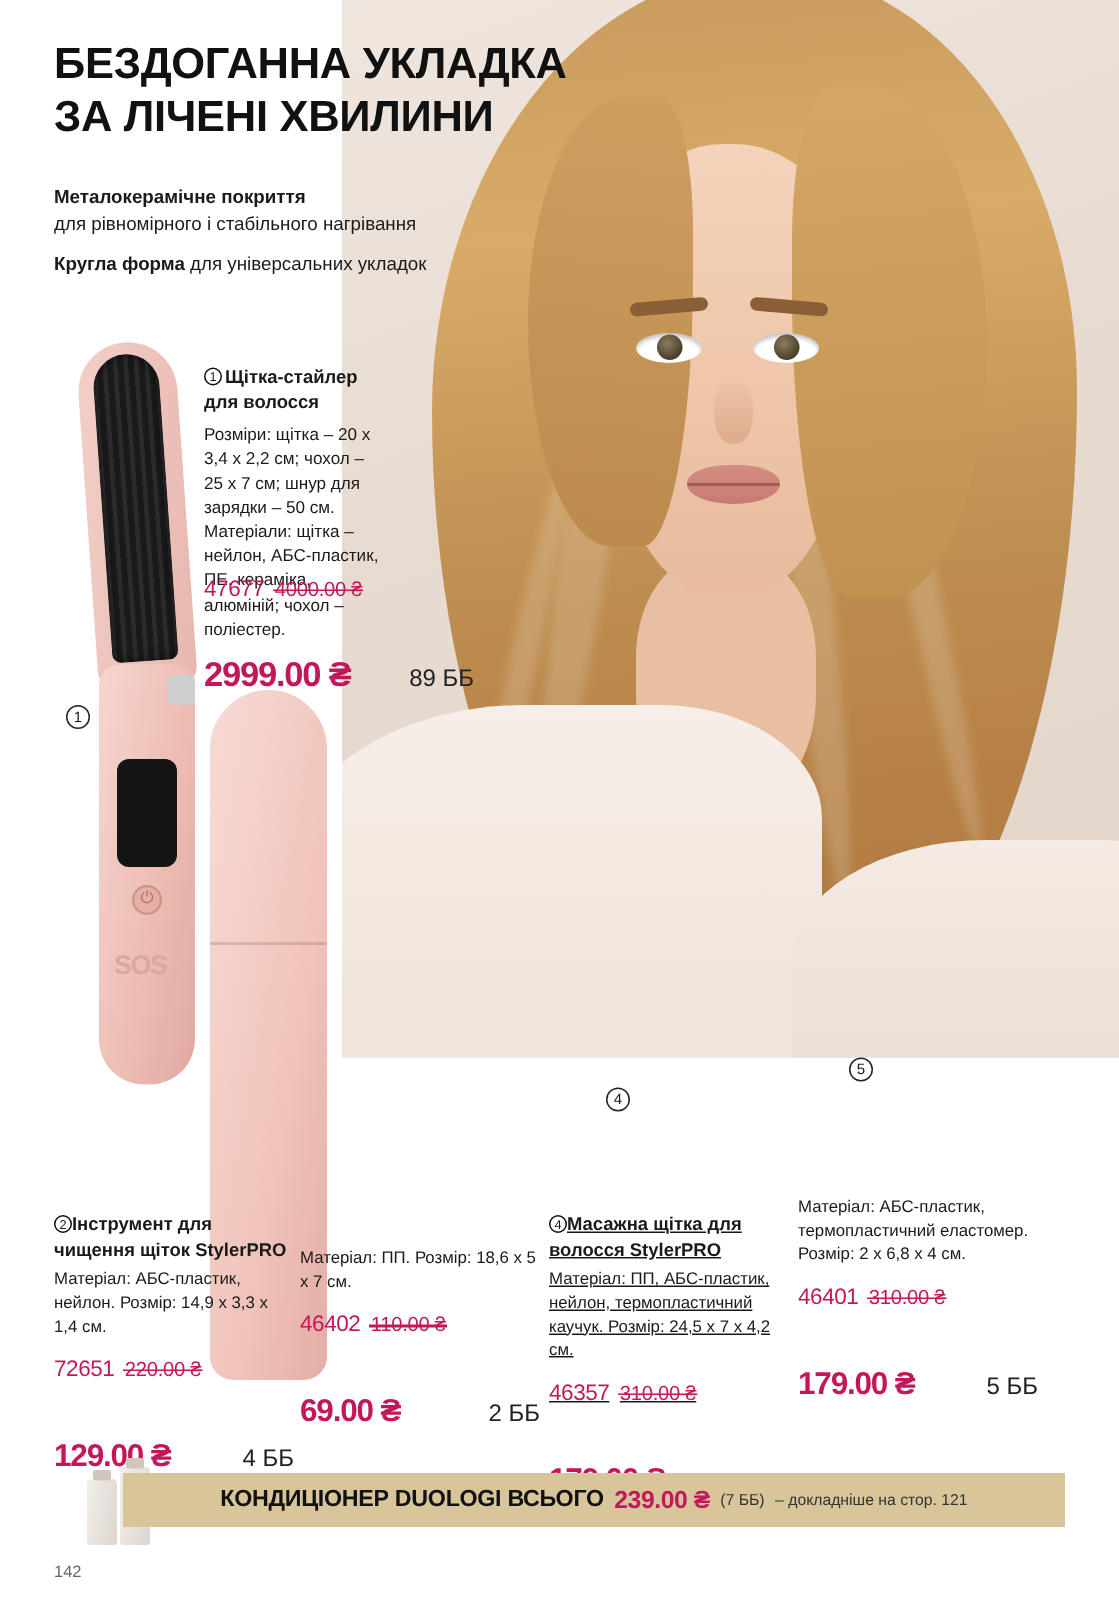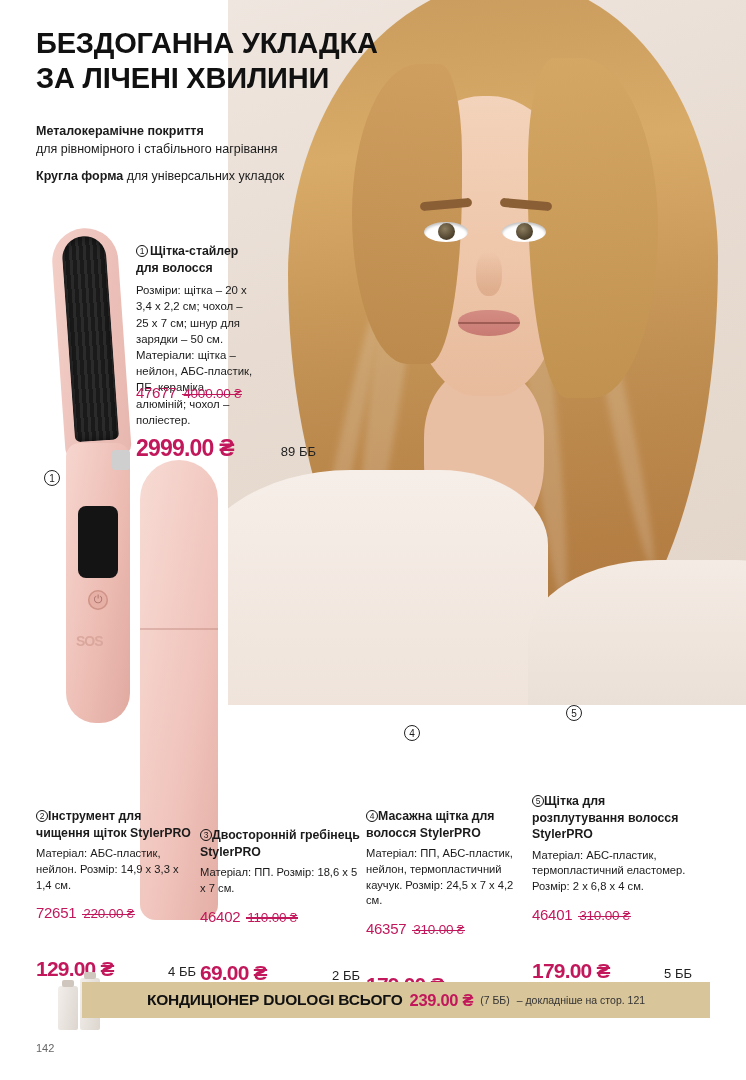--- a/index.html
+++ b/index.html
@@ -152,21 +152,21 @@
   .code { font-size: 15px; color: #c2185b; letter-spacing: -0.3px; }
   .old {
     font-size: 13.5px; color: #c2185b; position: relative; letter-spacing: -0.2px;
   }
   .old::after {
     content: ""; position: absolute; left: -1px; right: -1px; top: 52%;
     height: 1.4px; background: #c2185b;
   }
   .new-row { display: flex; align-items: baseline; gap: 6px; margin-top: 1px; justify-content: space-between; }
   .new { font-size: 23px; font-weight: bold; color: #c2185b; letter-spacing: -0.8px; }
-  .bb { font-size: 13px; color: #222; margin-top: 42px; }
+  .bb { font-size: 16px; color: #222; margin-top: 42px; }
   .p1-price { position: absolute; left: 136px; top: 384px; width: 180px; }
 
   
   .styler { position: absolute; left: 40px; top: 228px; width: 180px; height: 480px; }
   .brush-head {
     position: absolute; left: 18px; top: 0;
     width: 66px; height: 230px;
     background: linear-gradient(100deg,#f3cfc8,#e7b7af);
     border-radius: 34px 34px 12px 12px;
     transform: rotate(-4deg);
@@ -197,21 +197,21 @@
     position: absolute; left: 48px; top: 362px;
     width: 20px; height: 20px;
     border-radius: 50%;
     background: #e7b0a6;
     box-shadow: inset 0 0 0 1.5px #cf9488;
     color: #a8726a; font-size: 11px; text-align: center; line-height: 19px;
   }
   .logo-emb {
     position: absolute; left: 36px; top: 405px;
     width: 44px; height: 24px;
-    color: #dba79d; font-size: 14px; font-weight: bold;
+    color: #dba79d; font-size: 18px; font-weight: bold;
     letter-spacing: -1px;
   }
   .clip {
     position: absolute; left: 72px; top: 222px;
     width: 18px; height: 20px;
     background: #cfcfcf; border-radius: 3px;
   }
   .case {
     position: absolute; left: 100px; top: 232px;
     width: 78px; height: 460px;
@@ -221,21 +221,21 @@
   .case-seam {
     position: absolute; left: 100px; top: 400px;
     width: 78px; height: 2px; background: rgba(180,120,110,.35);
   }
 
   
   .bottom { position: absolute; left: 0; top: 705px; width: 746px; height: 300px; }
   .col { position: absolute; width: 160px; }
   .c2 { left: 36px; }
   .c3 { left: 200px; }
-  .c4 { left: 366px; }
+  .c4 { left: 366px; text-decoration: underline; }
   .c5 { left: 532px; }
   .col .ptitle { font-size: 12.3px; font-weight: bold; line-height: 1.35; }
   .col .pdesc { margin-top: 5px; font-size: 11.2px; line-height: 1.4; }
   .col .pprice { margin-top: 11px; }
   .pprice .new { font-size: 21px; }
 
   
   .promo {
     position: absolute; left: 82px; top: 982px;
     width: 628px; height: 36px;
@@ -351,23 +351,20 @@
         <span class="old">220.00 ₴</span>
       </div>
       <div class="new-row">
         <span class="new">129.00 ₴</span>
         <span class="bb">4 ББ</span>
       </div>
     </div>
   </div>
 
   <div class="col c3" style="top:122px;">
-    <div class="ptitle">
-      <span class="circ">3</span><span>Двосторонній гребінець StylerPRO</span>
-    </div>
     <div class="pdesc">Матеріал: ПП. Розмір: 18,6 х 5 х 7 см.</div>
     <div class="pprice">
       <div class="price-line">
         <span class="code">46402</span>
         <span class="old">110.00 ₴</span>
       </div>
       <div class="new-row">
         <span class="new">69.00 ₴</span>
         <span class="bb">2 ББ</span>
       </div>
@@ -385,23 +382,20 @@
         <span class="old">310.00 ₴</span>
       </div>
       <div class="new-row">
         <span class="new">179.00 ₴</span>
         <span class="bb">5 ББ</span>
       </div>
     </div>
   </div>
 
   <div class="col c5" style="top:88px;">
-    <div class="ptitle">
-      <span class="circ">5</span><span>Щітка для розплутування волосся StylerPRO</span>
-    </div>
     <div class="pdesc">Матеріал: АБС-пластик, термопластичний еластомер. Розмір: 2 х 6,8 х 4 см.</div>
     <div class="pprice">
       <div class="price-line">
         <span class="code">46401</span>
         <span class="old">310.00 ₴</span>
       </div>
       <div class="new-row">
         <span class="new">179.00 ₴</span>
         <span class="bb">5 ББ</span>
       </div>

